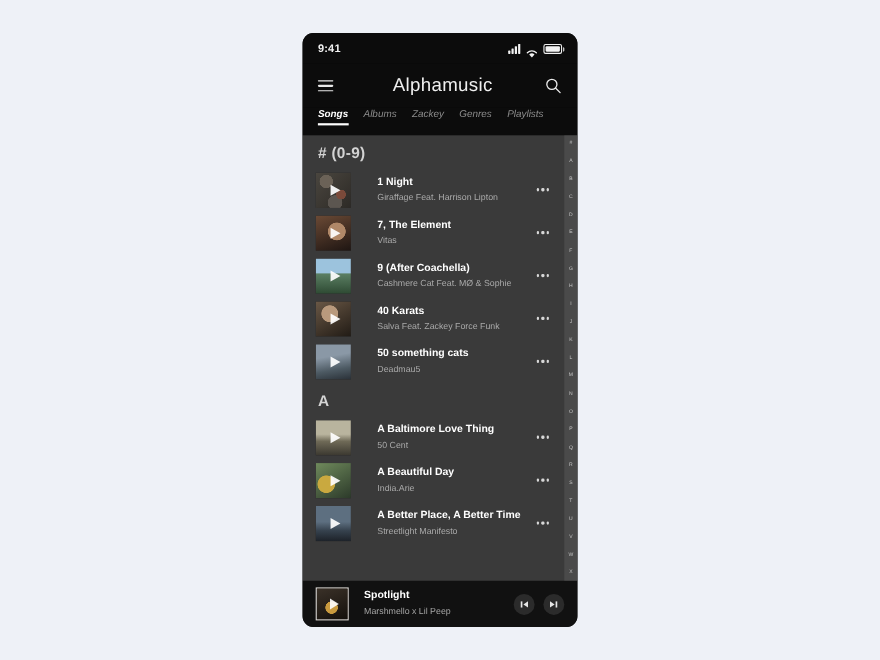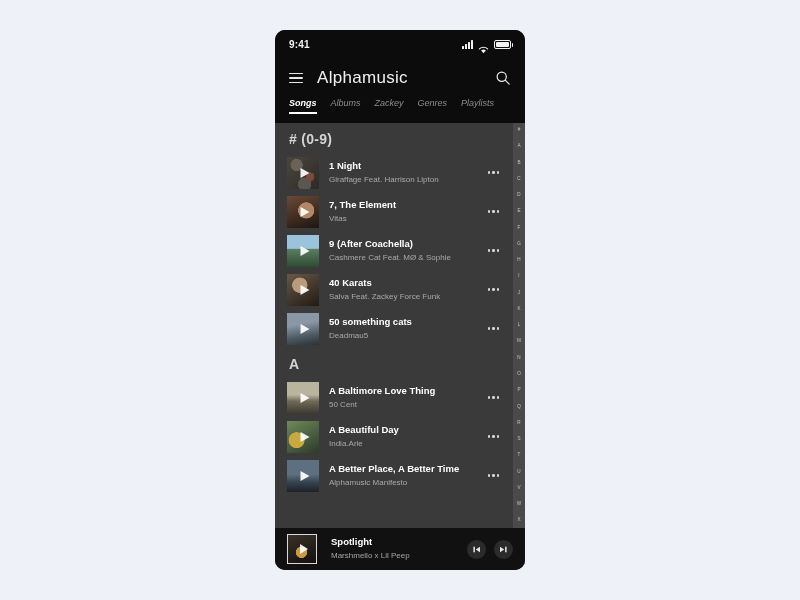--- a/index.html
+++ b/index.html
@@ -50,20 +50,21 @@
     position:absolute; left:1px; top:1px; bottom:1px; right:1px;
     background:#f2f2f2; border-radius:1px;
   }
 
   
   .appbar {
     height:40px; flex:0 0 40px;
     background:#0c0c0c;
     display:flex; align-items:center;
     padding:0 14px;
+    gap:40px;
   }
   .hamburger { width:14px; display:flex; flex-direction:column; gap:3px; cursor:pointer; }
   .hamburger span { display:block; height:1.5px; background:#e8e8e8; border-radius:1px; }
   .app-title {
     color:#f0f0f0; font-size:17px; font-weight:300;
     margin-left:14px; letter-spacing:.3px;
   }
   .search-btn { margin-left:auto; cursor:pointer; width:16px; height:16px; }
 
   
@@ -107,21 +108,21 @@
   .thumb .art { position:absolute; inset:0; }
   .thumb .play {
     position:absolute; left:50%; top:50%;
     transform:translate(-50%,-50%);
     width:0; height:0;
     border-left:9px solid rgba(255,255,255,.92);
     border-top:5.5px solid transparent;
     border-bottom:5.5px solid transparent;
     margin-left:2px;
   }
-  .meta { flex:1 1 auto; min-width:0; margin-left:10px; }
+  .meta { flex:1 1 auto; min-width:0; margin-left:24px; }
   .s-title {
     color:#ffffff; font-size:9.5px; font-weight:bold;
     white-space:nowrap; overflow:hidden; text-overflow:ellipsis;
     line-height:1.35;
   }
   .s-artist {
     color:#a9a9a9; font-size:8px;
     white-space:nowrap; overflow:hidden; text-overflow:ellipsis;
     line-height:1.45; margin-top:1px;
   }
@@ -369,21 +370,21 @@
             </div>
         </div>
 
         <div class="song-row">
           <div class="thumb">
             <div class="art art-h"></div>
               <div class="play"></div>
           </div>
           <div class="meta">
             <div class="s-title">A Better Place, A Better Time</div>
-            <div class="s-artist">Alphamusic Manifesto</div>
+            <div class="s-artist">Streetlight Manifesto</div>
           </div>
           <div class="kebab">
               <i></i>
               <i></i>
               <i></i>
             </div>
         </div>
 
       </div>
 

